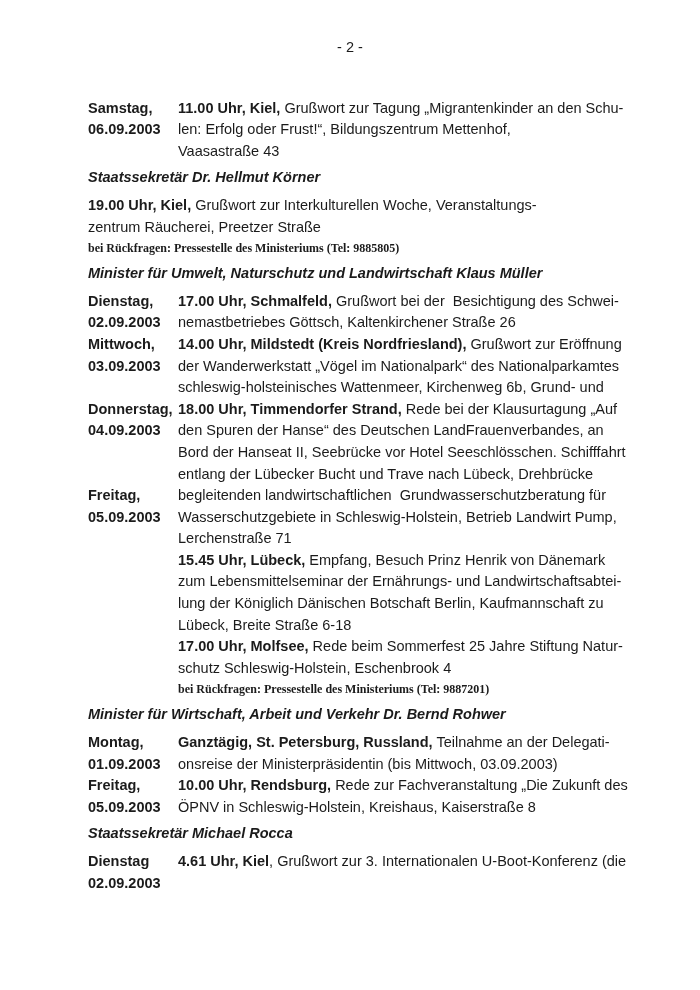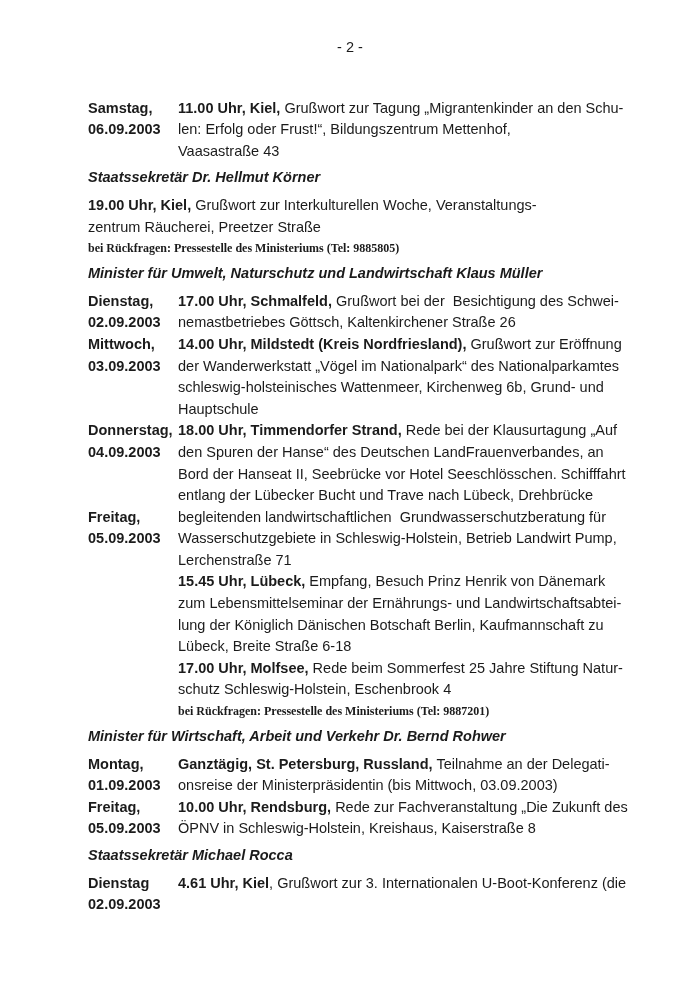--- a/index.html
+++ b/index.html
@@ -78,21 +78,20 @@
       </div>
       <div class="entry-row">
         <div class="date-col">
           <div class="date-line">Mittwoch,</div>
           <div class="date-line">03.09.2003</div>
         </div>
         <div class="body-col">
           <div class="body-line"><span class="b">14.00 Uhr, Mildstedt (Kreis Nordfriesland),</span><span> Grußwort zur Eröffnung</span></div>
           <div class="body-line"><span>der Wanderwerkstatt „Vögel im Nationalpark“ des Nationalparkamtes</span></div>
           <div class="body-line"><span>schleswig-holsteinisches Wattenmeer, Kirchenweg 6b, Grund- und</span></div>
-          <div class="body-line"><span>Hauptschule</span></div>
         </div>
       </div>
       <div class="entry-row">
         <div class="date-col">
           <div class="date-line">Donnerstag,</div>
           <div class="date-line">04.09.2003</div>
         </div>
         <div class="body-col">
           <div class="body-line"><span class="b">18.00 Uhr, Timmendorfer Strand,</span><span> Rede bei der Klausurtagung „Auf</span></div>
           <div class="body-line"><span>den Spuren der Hanse“ des Deutschen LandFrauenverbandes, an</span></div>

